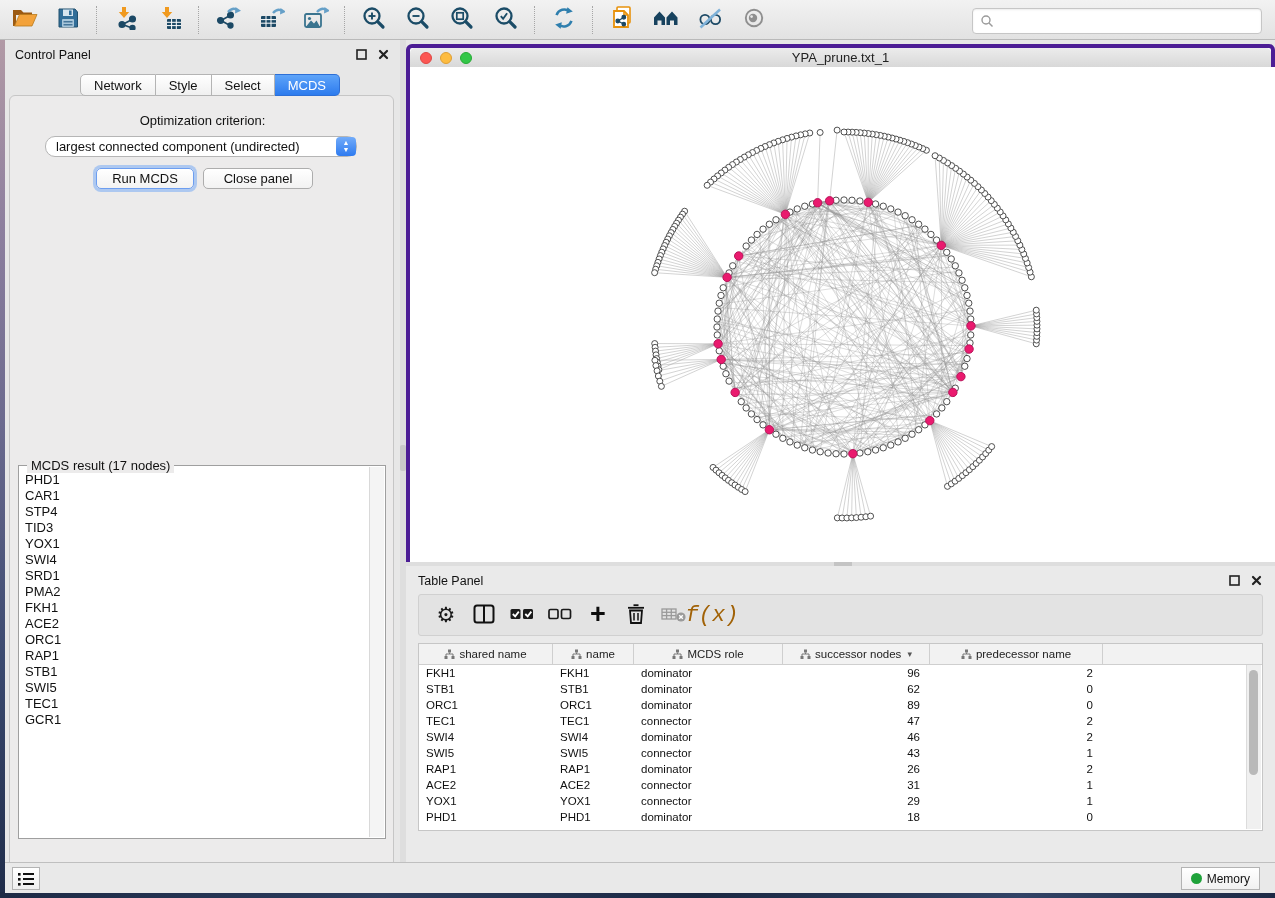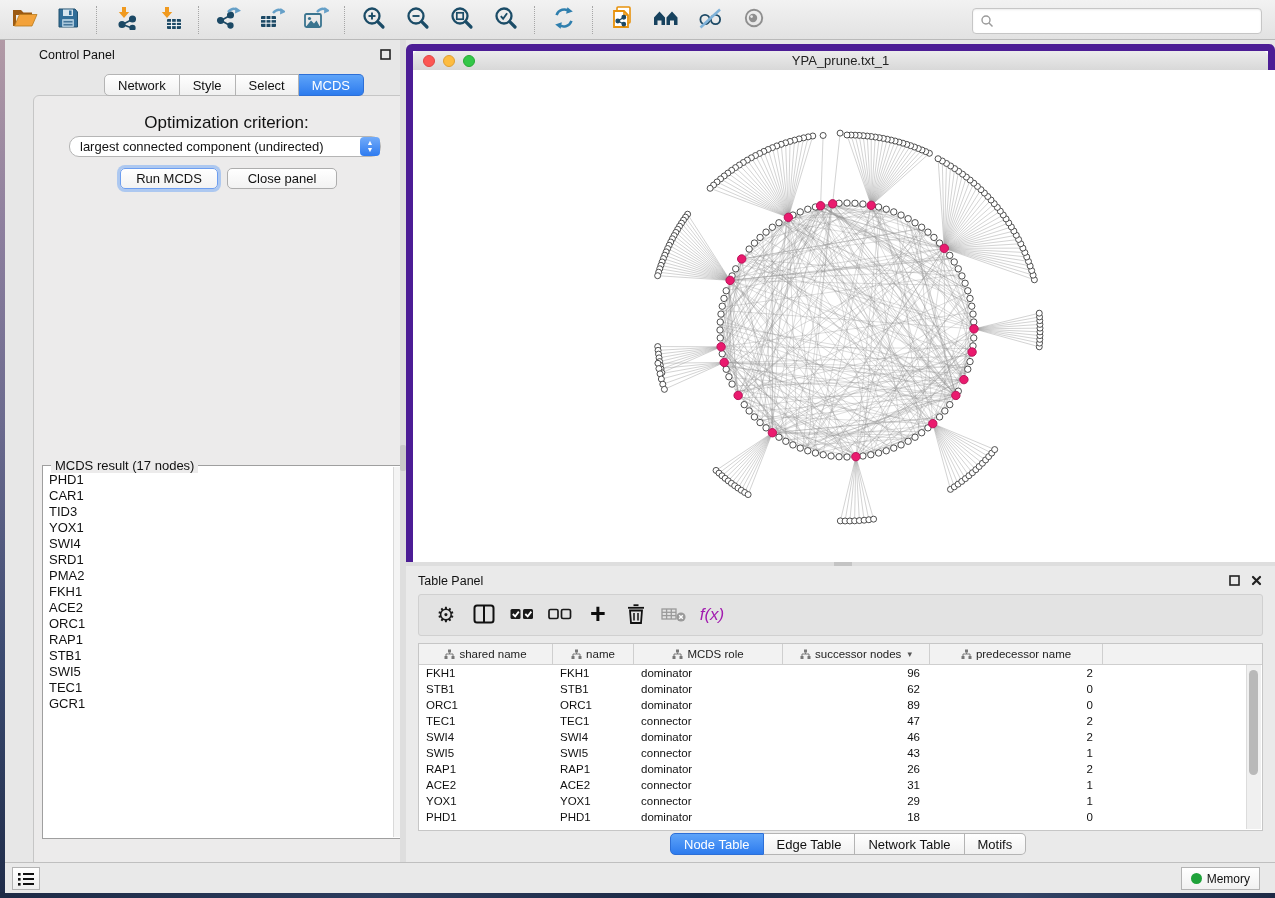--- a/index.html
+++ b/index.html
@@ -16,33 +16,33 @@
     border:1px solid #c6c6c6;border-radius:4px;display:flex;align-items:center;
     box-shadow:inset 0 1px 2px rgba(0,0,0,.08);}
   #search-wrap svg{margin:0 4px 0 7px;}
   #search-input{border:none;outline:none;flex:1;height:18px;font:12px "Liberation Sans",sans-serif;background:transparent;}
   
   #wall-left{position:absolute;left:0;top:40px;width:5px;height:858px;
     background:linear-gradient(#b29aa6 0%,#8d7f9e 22%,#6b6a8e 45%,#3b4a70 72%,#1f2c49 100%);}
   #wall-bottom{position:absolute;left:0;top:892px;width:1275px;height:6px;
     background:linear-gradient(90deg,#1d2a45,#2c3c5e 30%,#1b2843 55%,#324366 80%,#1d2a45);}
   
-  #control-panel{position:absolute;left:5px;top:40px;width:395px;height:822px;background:#e7e7e7;margin-left:24px;}
+  #control-panel{position:absolute;left:5px;top:40px;width:395px;height:822px;background:#e7e7e7;}
   .panel-title{position:absolute;left:10px;top:8px;font-size:12.5px;color:#111;}
   .win-mini{position:absolute;top:8px;width:13px;height:13px;display:flex;align-items:center;justify-content:center;}
   #cp-inner{position:absolute;left:4px;top:55px;width:385px;height:797px;background:#ecebeb;
     border:1px solid #c6c6c6;border-radius:6px;box-sizing:border-box;}
   .seg{position:absolute;display:flex;z-index:5;}
   #cp-tabs{left:75px;top:34px;}
   .seg-btn{height:22px;border:1px solid #b4b4b4;border-left:none;background:linear-gradient(#ffffff,#f0f0f0);
     font:13px "Liberation Sans",sans-serif;color:#111;padding:0 13px;cursor:default;}
   .seg-btn:first-child{border-left:1px solid #b4b4b4;border-radius:5px 0 0 5px;}
   .seg-btn:last-child{border-radius:0 5px 5px 0;}
   .seg-btn.active{background:linear-gradient(#5ea4f9,#2d7bee);color:#fff;border-color:#2d6fd6;}
-  #opt-label{position:absolute;left:0;top:73px;width:100%;text-align:center;font-size:17px;color:#111;}
+  #opt-label{position:absolute;left:0;top:73px;width:100%;text-align:center;font-size:13px;color:#111;}
   #opt-select{position:absolute;left:40px;top:96px;width:312px;height:21px;background:#fff;
     border:1px solid #b5b5b5;border-radius:10px;display:flex;align-items:center;box-sizing:border-box;}
   #opt-select .val{font-size:13px;color:#111;padding-left:10px;white-space:nowrap;}
   #opt-stepper{position:absolute;right:0px;top:0px;width:20px;height:19px;border-radius:4px;
     background:linear-gradient(#72abf9,#2e7bf0);display:flex;flex-direction:column;align-items:center;justify-content:center;gap:1px;}
   #opt-stepper span{color:#fff;font-size:7px;line-height:6px;}
   .cp-btn{position:absolute;top:128px;height:21px;border:1px solid #adadad;border-radius:5px;
     background:linear-gradient(#ffffff,#f2f2f2);font:13px "Liberation Sans",sans-serif;color:#111;}
   #run-btn{left:91px;width:98px;border-color:#6d9ef0;box-shadow:0 0 0 3px rgba(110,165,245,.5);}
   #closepanel-btn{left:198px;width:110px;}
@@ -52,37 +52,37 @@
   #mcds-list{position:absolute;left:0;top:6px;bottom:2px;right:16px;overflow:hidden;padding-left:6px;}
   .mcds-item{font-size:13px;line-height:16px;color:#111;}
   #mcds-scroll{position:absolute;right:1px;top:1px;bottom:1px;width:14px;background:#f4f4f4;border-left:1px solid #d9d9d9;}
   
   #v-split{position:absolute;left:400px;top:40px;width:6px;height:822px;background:#dedede;}
   #v-handle{position:absolute;left:0;top:405px;width:6px;height:26px;background:#c9c9c9;border-radius:2px;}
   #h-split{position:absolute;left:406px;top:562px;width:869px;height:4px;background:#dedede;}
   #h-handle{position:absolute;left:428px;top:0;width:18px;height:4px;background:#c4c4c4;}
   
   #net-window{position:absolute;left:406px;top:44px;width:869px;height:518px;background:#fff;
-    border:7px solid #4c1d95;border-radius:6px 6px 0 0;box-sizing:border-box;}
+    border:4px solid #4c1d95;border-radius:6px 6px 0 0;box-sizing:border-box;}
   #net-titlebar{height:19px;background:linear-gradient(#ececec,#d8d8d8);border-bottom:1px solid #b2b2b2;
     border-radius:5px 5px 0 0;position:relative;}
   #net-title{text-align:center;font-size:13px;line-height:19px;color:#222;}
   .tl{position:absolute;top:3.5px;width:12px;height:12px;border-radius:50%;box-sizing:border-box;}
   #tl-close{left:10px;background:#fc5753;border:1px solid #df4744;}
   #tl-min{left:30px;background:#fdbc40;border:1px solid #de9f34;}
   #tl-max{left:50px;background:#33c748;border:1px solid #27aa35;}
   #net-canvas{position:absolute;left:0;top:19px;width:867px;height:497px;background:#fff;}
   
   #table-panel{position:absolute;left:406px;top:566px;width:869px;height:296px;background:#eaeaea;}
   #tp-toolbar{position:absolute;left:12px;top:28px;width:845px;height:42px;background:#e3e3e3;
     border:1px solid #d0d0d0;border-radius:3px;display:flex;align-items:center;padding-left:8px;box-sizing:border-box;}
   .tp-btn{width:38px;height:34px;border:none;background:transparent;display:flex;align-items:center;justify-content:center;padding:0;}
   .gear-glyph{font-size:21px;color:#1a1a1a;line-height:20px;}
   .plus-glyph{font-size:27px;font-weight:bold;color:#0d0d0d;line-height:20px;}
-  .fx-glyph{font-family:Liberation Sans, sans-serif;font-style:italic;font-size:17px;color:#a21caf;}
+  .fx-glyph{font-family:Liberation Mono, monospace;font-style:italic;font-size:22px;color:#a16207;}
   #tbl{position:absolute;left:12px;top:77px;width:845px;height:188px;background:#fff;border:1px solid #c6c6c6;box-sizing:border-box;}
   #tbl-header{display:flex;height:20px;border-bottom:1px solid #cfcfcf;background:#f2f2f2;}
   .th{display:flex;align-items:center;justify-content:center;gap:4px;border-right:1px solid #cfcfcf;
     font-size:11.5px;color:#222;box-sizing:border-box;height:20px;}
   .th .chev{font-size:9px;color:#555;margin-left:2px;}
   #tbl-body{position:relative;}
   .trow{display:flex;height:16px;}
   .td{font-size:11.5px;color:#111;line-height:16px;padding-left:7px;box-sizing:border-box;white-space:nowrap;overflow:hidden;}
   .td.num{text-align:right;padding-right:10px;padding-left:0;}
   #tbl-scroll{position:absolute;right:1px;top:21px;bottom:1px;width:14px;background:#f0f0f0;border-left:1px solid #dcdcdc;}
@@ -296,20 +296,21 @@
           <span>▼</span>
         </span>
     </div>
     <button class="cp-btn" id="run-btn">Run MCDS</button>
     <button class="cp-btn" id="closepanel-btn">Close panel</button>
     <div id="mcds-box">
       <div id="mcds-legend">MCDS result (17 nodes)</div>
       <div id="mcds-list">
           <div class="mcds-item">PHD1</div>
           <div class="mcds-item">CAR1</div>
+          <div class="mcds-item">STP4</div>
           <div class="mcds-item">TID3</div>
           <div class="mcds-item">YOX1</div>
           <div class="mcds-item">SWI4</div>
           <div class="mcds-item">SRD1</div>
           <div class="mcds-item">PMA2</div>
           <div class="mcds-item">FKH1</div>
           <div class="mcds-item">ACE2</div>
           <div class="mcds-item">ORC1</div>
           <div class="mcds-item">RAP1</div>
           <div class="mcds-item">STB1</div>
@@ -1299,26 +1300,20 @@
             <div class="td" style="width: 81px;">PHD1</div>
             <div class="td" style="width: 149px;">dominator</div>
             <div class="td num" style="width: 147px;">18</div>
             <div class="td num" style="width: 173px;">0</div>
           </div>
         </div>
       <div id="tbl-scroll">
           <div id="tbl-thumb"></div>
         </div>
     </div>
-    <div class="seg" id="tbl-tabs">
-        <button class="seg-btn active">Node Table</button>
-        <button class="seg-btn">Edge Table</button>
-        <button class="seg-btn">Network Table</button>
-        <button class="seg-btn">Motifs</button>
-      </div>
   </div>
 
   <div id="status-bar">
     <button id="status-list-btn">
       <svg width="18" height="14">
           <g stroke="#111" stroke-width="2">
             <line x1="6" y1="2" x2="17" y2="2"></line>
             <line x1="6" y1="7" x2="17" y2="7"></line>
             <line x1="6" y1="12" x2="17" y2="12"></line>
           </g>

